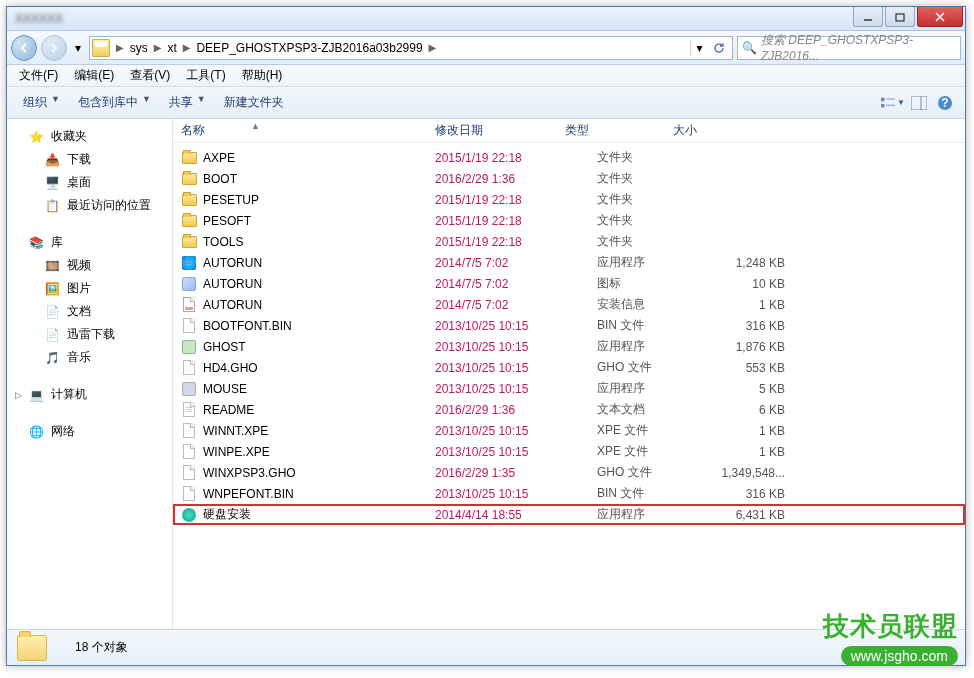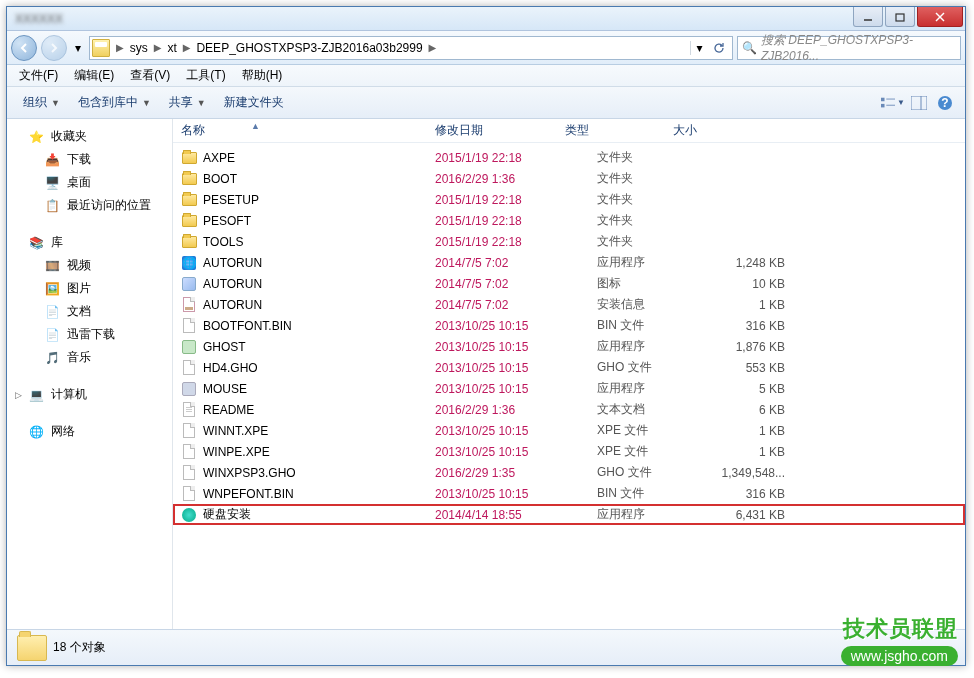--- a/index.html
+++ b/index.html
@@ -20,21 +20,21 @@
 .addr-icon::after { content: ''; position: absolute; left: 2px; top: 2px; width: 12px; height: 5px; background: #fff; border-radius: 1px; }
 .crumb { display: flex; align-items: center; height: 100%; padding: 0 4px; cursor: default; }
 .crumb-sep { color: #666; padding: 0 2px; font-size: 10px; }
 .addr-refresh { width: 22px; display: flex; align-items: center; justify-content: center; color: #4a6a9a; }
 .addr-dd { width: 18px; border-left: 1px solid #d0d8e0; display: flex; align-items: center; justify-content: center; }
 .searchbar { width: 224px; height: 24px; background: #fff; border: 1px solid #a0b8d0; display: flex; align-items: center; padding: 0 4px; color: #888; font-style: italic; }
 .searchbar .sicon { margin-right: 4px; color: #4a6a9a; font-style: normal; }
 .menubar { height: 22px; background: linear-gradient(to bottom, #f7fafd, #eef4fa); border-bottom: 1px solid #d0dce8; display: flex; align-items: flex-start; padding: 0 4px; }
 .menu-item { padding: 2px 8px; cursor: default; }
 .toolbar { height: 32px; background: linear-gradient(to bottom, #f4f8fc, #e6eef8); border-bottom: 1px solid #c8d6e6; display: flex; align-items: center; padding: 0 8px; gap: 2px; }
-.tb-btn { padding: 4px 8px; display: flex; align-items: center; gap: 4px; cursor: default; color: #1a3c6e; border-radius: 2px; }
+.tb-btn { padding: 4px 8px; display: flex; gap: 4px; cursor: default; color: #1a3c6e; border-radius: 2px; }
 .tb-btn .dd { font-size: 9px; color: #555; }
 .tb-spacer { flex: 1; }
 .tb-icon { width: 24px; height: 24px; display: flex; align-items: center; justify-content: center; color: #3a5a8a; border-radius: 2px; }
 .content { display: flex; height: calc(100% - 24px - 34px - 22px - 32px - 36px); }
 .sidebar { width: 166px; background: #fff; border-right: 1px solid #e0e6ec; overflow-y: auto; padding: 6px 0; }
 .nav-group { margin-bottom: 14px; }
 .nav-head { display: flex; align-items: center; padding: 3px 8px 3px 22px; position: relative; cursor: default; }
 .nav-head .tri { position: absolute; left: 8px; font-size: 9px; color: #666; }
 .nav-head .gicon { width: 16px; height: 16px; margin-right: 6px; display: flex; align-items: center; justify-content: center; }
 .nav-sub { display: flex; align-items: center; padding: 3px 8px 3px 38px; cursor: default; }
@@ -54,25 +54,25 @@
 .fcell.name { width: 254px; display: flex; align-items: center; gap: 6px; }
 .fcell.date { width: 130px; color: #be185d; }
 .fcell.type { width: 108px; color: #555; margin-left: 32px; }
 .fcell.size { width: 90px; text-align: right; color: #555; padding-right: 10px; }
 .ficon { width: 16px; height: 16px; display: flex; align-items: center; justify-content: center; flex-shrink: 0; }
 .folder-ico { width: 15px; height: 12px; background: linear-gradient(to bottom, #ffe9a0, #f2ca50); border: 1px solid #d0a830; border-radius: 1px; position: relative; }
 .folder-ico::before { content: ''; position: absolute; top: -3px; left: 0; width: 6px; height: 3px; background: #f2ca50; border: 1px solid #d0a830; border-bottom: none; border-radius: 1px 1px 0 0; }
 .file-ico { width: 12px; height: 15px; background: #fff; border: 1px solid #bbb; position: relative; }
 .file-ico::after { content: ''; position: absolute; top: -1px; right: -1px; width: 4px; height: 4px; background: #eee; border-left: 1px solid #bbb; border-bottom: 1px solid #bbb; }
 .app-ico { width: 14px; height: 14px; border-radius: 2px; }
-.statusbar { height: 36px; background: linear-gradient(to bottom, #f4f8fc, #e6eef8); border-top: 1px solid #c8d6e6; display: flex; align-items: center; padding: 0 10px; gap: 6px; }
+.statusbar { height: 36px; background: linear-gradient(to bottom, #f4f8fc, #e6eef8); border-top: 1px solid #c8d6e6; display: flex; align-items: center; padding: 0 10px; gap: 28px; }
 .status-ico { width: 30px; height: 26px; background: linear-gradient(to bottom, #ffefb0, #f5d470); border: 1px solid #d8b850; border-radius: 2px; position: relative; }
 .status-ico::before { content: ''; position: absolute; top: -5px; left: 1px; width: 10px; height: 5px; background: #f5d470; border: 1px solid #d8b850; border-bottom: none; border-radius: 2px 2px 0 0; }
 .watermark { position: absolute; right: 16px; bottom: 12px; text-align: right; pointer-events: none; }
-.wm-title { font-size: 22px; font-weight: bold; color: #3ab030; letter-spacing: 1px; text-shadow: 1px 1px 0 #fff; }
+.wm-title { font-size: 26px; font-weight: bold; color: #3ab030; letter-spacing: 1px; text-shadow: 1px 1px 0 #fff; }
 .wm-url { font-size: 14px; color: #fff; background: #3ab030; padding: 2px 10px; border-radius: 10px; display: inline-block; margin-top: 2px; }
 </style>
 </head>
 <body>
 
 <div class="window">
 
   <div class="titlebar">
     <div class="titlebar-left">XXXXXX</div>
     <div class="titlebar-btns">

